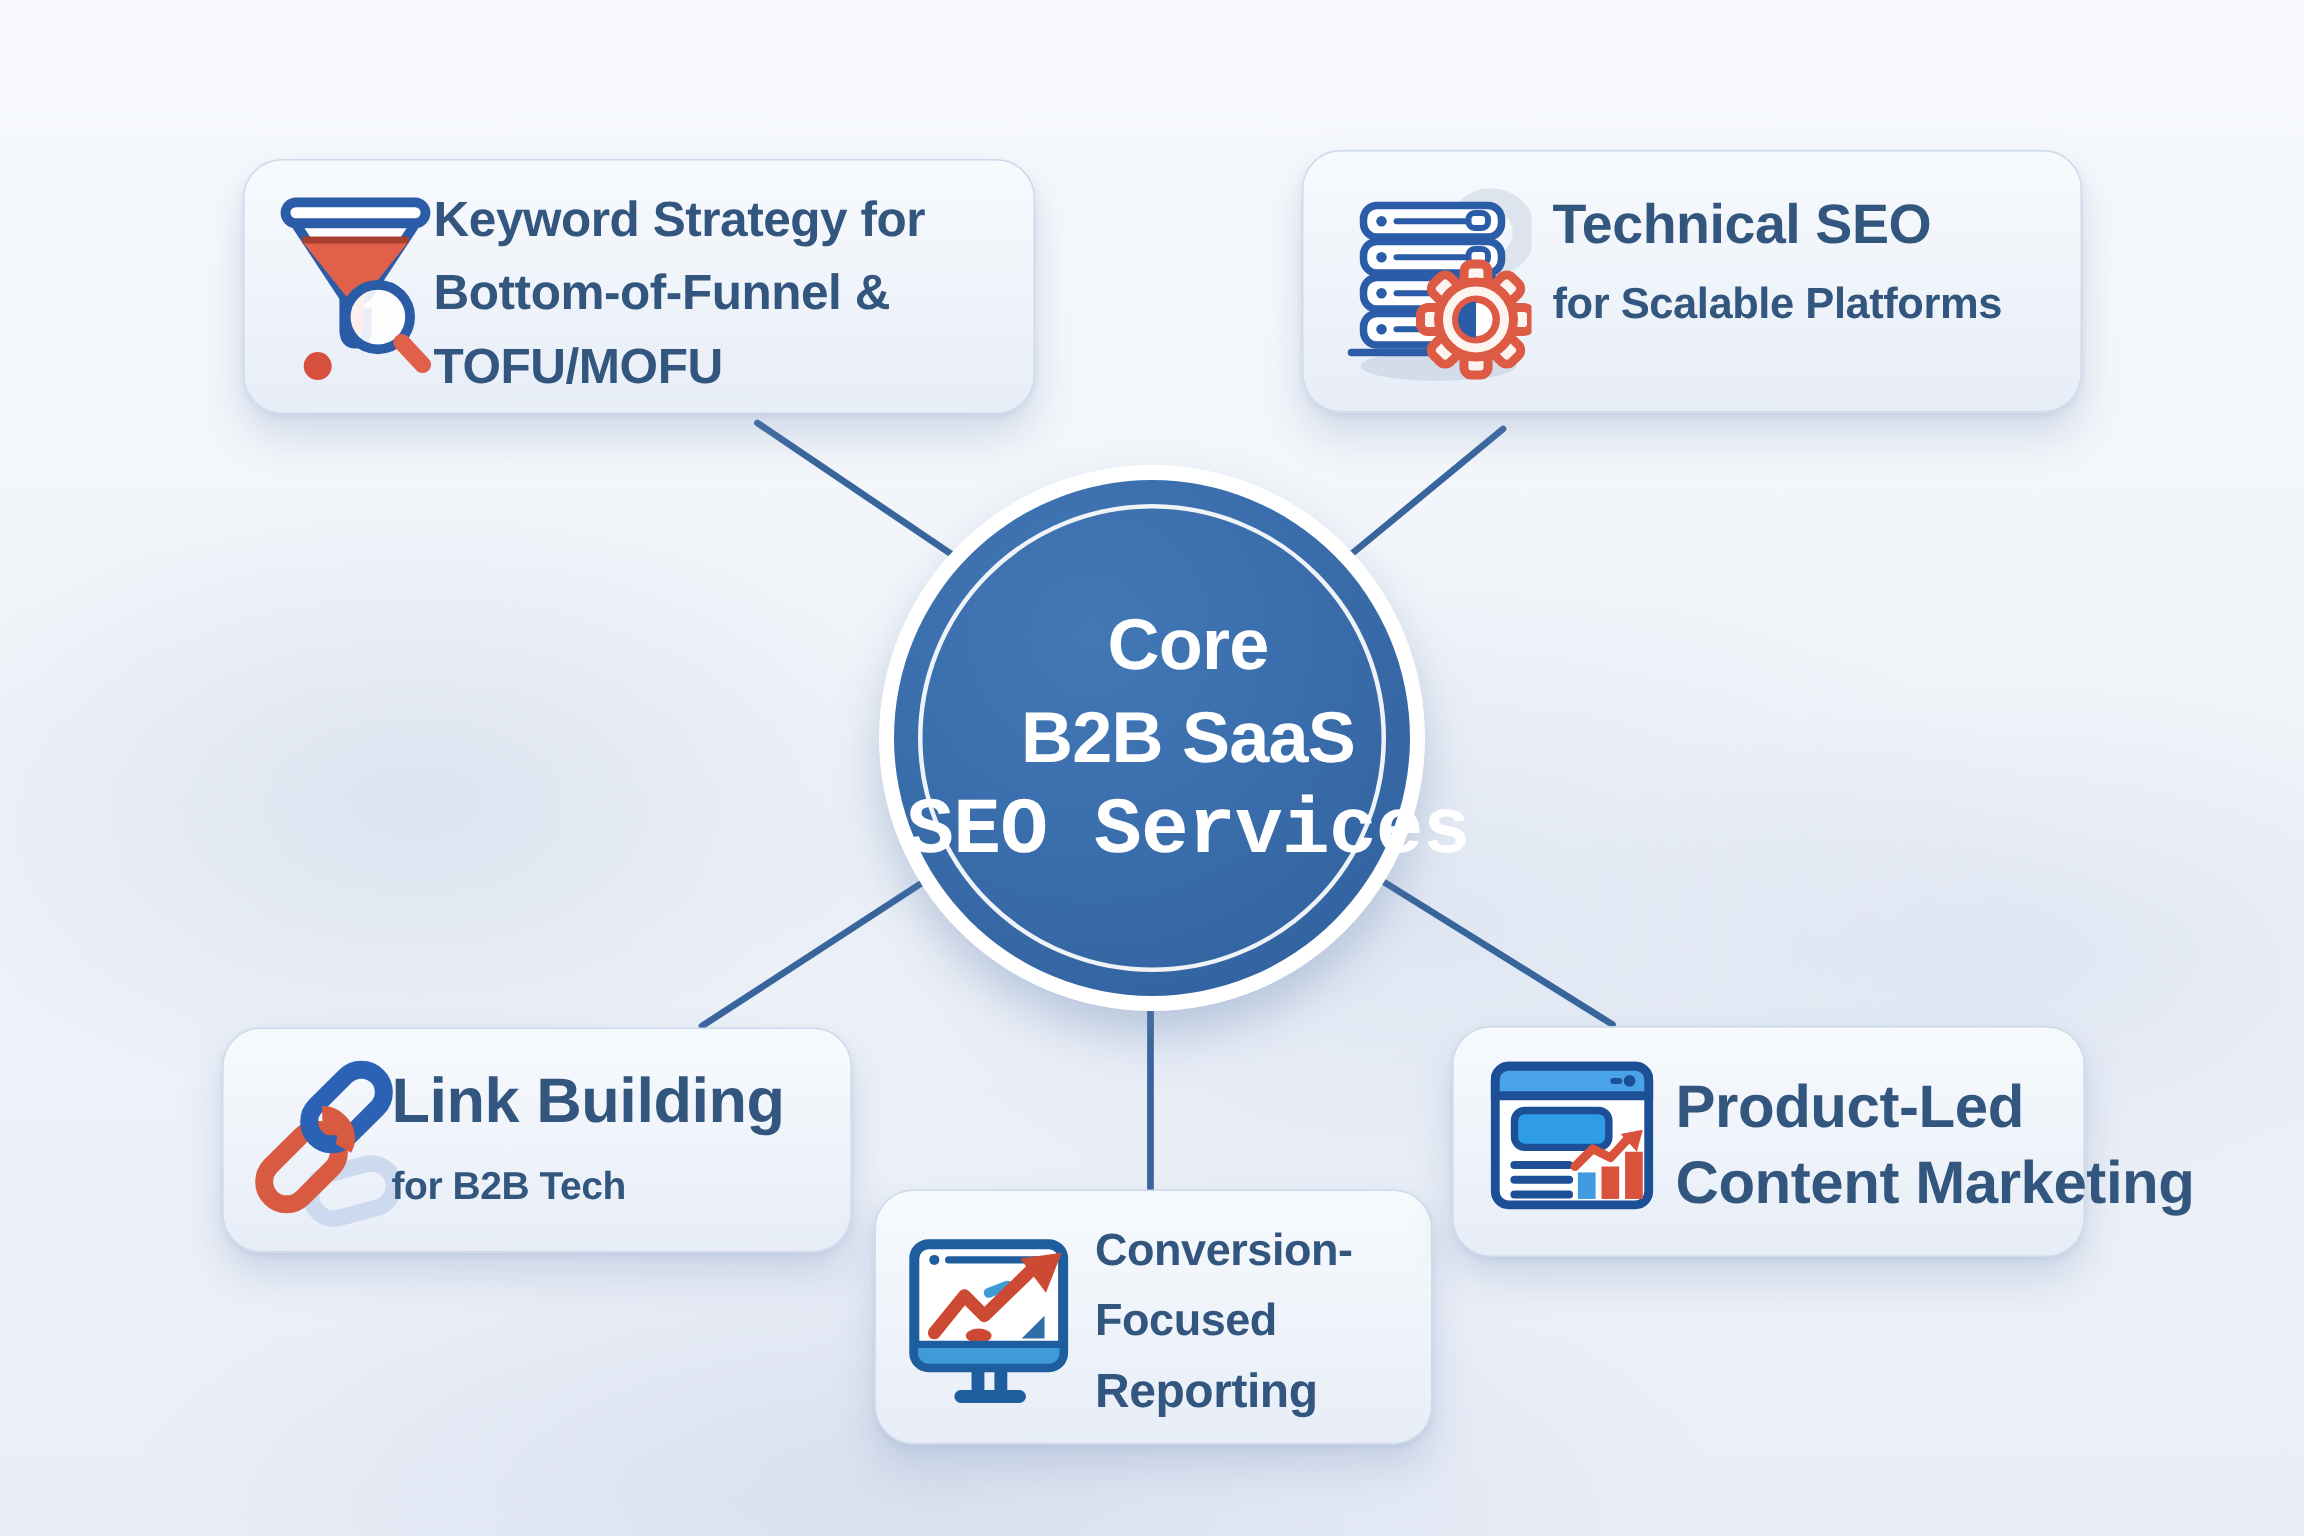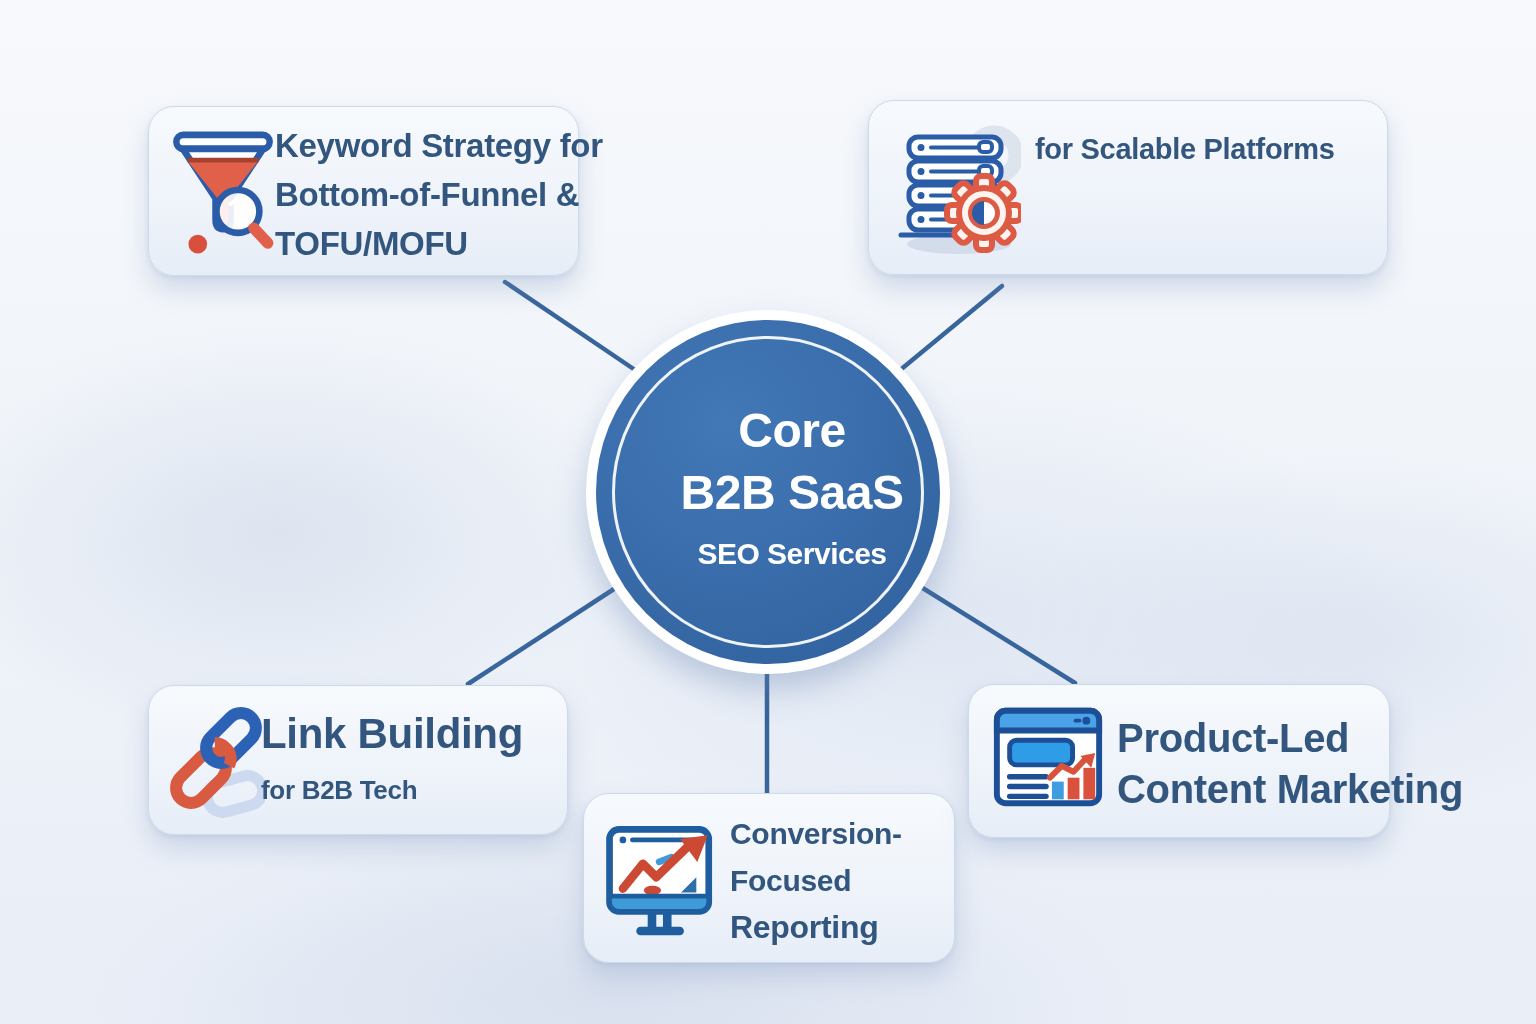--- a/index.html
+++ b/index.html
@@ -29,21 +29,21 @@
     position:absolute;
     border-radius:26px;
     background:linear-gradient(180deg,#f7fafd 0%, #eef3fa 60%, #e7edf7 100%);
     border:1.5px solid #ccdaec;
     box-shadow:0 14px 26px rgba(120,145,185,.28), 0 2px 4px rgba(140,160,195,.18);
   }
   .card .icon-wrap { position:absolute; }
   .card .text { position:absolute; color:#33567e; font-weight:bold; letter-spacing:-.3px; }
   .card .text .ln { display:block; white-space:nowrap; }
 
-  #card-keyword      { left:148px; top:106px;  width:431px; height:170px; }
+  #card-keyword      { left:162px; top:106px;  width:528px; height:170px; }
   #card-keyword .icon-wrap { left:18px; top:12px; }
   #card-keyword .text { left:126px; top:14px; }
   #card-keyword .ln  { font-size:33px; line-height:49px; }
 
   #card-technical    { left:868px; top:100px;  width:520px; height:175px; }
   #card-technical .icon-wrap { left:22px; top:24px; }
   #card-technical .text { left:166px; top:22px; }
   #card-technical .ln-0 { font-size:37px; line-height:54px; }
   #card-technical .ln-1 { font-size:29px; line-height:52px; }
 
@@ -80,21 +80,21 @@
     position:relative;
   }
   .hub-ring {
     position:absolute; left:16px; top:16px; right:16px; bottom:16px;
     border:3px solid rgba(255,255,255,.92); border-radius:50%;
   }
   .hub-text { text-align:center; color:#ffffff; font-weight:bold; letter-spacing:-.5px; }
   .hub-text .ln { display:block; white-space:nowrap;margin-left:48px; }
   .hub-text .ln-0 { font-size:48px; line-height:62px; }
   .hub-text .ln-1 { font-size:48px; line-height:62px; }
-  .hub-text .ln-2 { font-size:30px; line-height:60px; }
+  .hub-text .ln-2 { font-size:53px; line-height:60px;font-family:Liberation Mono, monospace; }
 </style>
 </head>
 <body>
 
 <div class="stage">
   <div class="bg"></div>
 
   <svg class="connectors" width="1536" height="1024" viewBox="0 0 1536 1024">
     <g stroke="#38659c" stroke-width="4.5" stroke-linecap="round">
       <line x1="505" y1="282" x2="641" y2="374"></line>
@@ -180,20 +180,21 @@
                 <rect x="-8" y="-37" width="16" height="16" rx="5"></rect>
               </g>
             <circle r="25"></circle>
           </g>
           <circle r="13.5" fill="#fff" stroke="#dd5a44" stroke-width="5"></circle>
           <path d="M0 -12 A12 12 0 0 0 0 12 Z" fill="#2b5ca8"></path>
         </g>
       </svg>
     </div>
     <div class="text">
+      <span class="ln ln-0">Technical SEO</span>
       <span class="ln ln-1">for Scalable Platforms</span>
     </div>
   </div>
 
   <div class="hub">
     <div class="hub-inner">
       <div class="hub-ring"></div>
       <div class="hub-text">
         <span class="ln ln-0">Core</span>
         <span class="ln ln-1">B2B SaaS</span>

